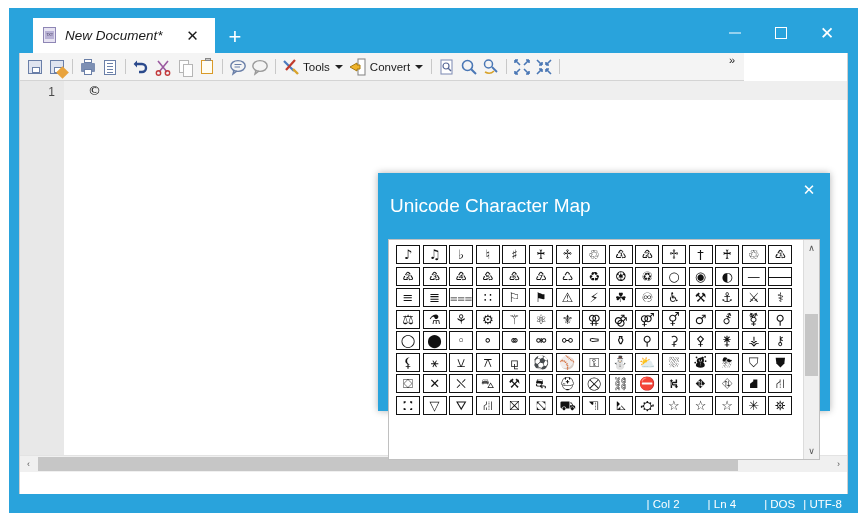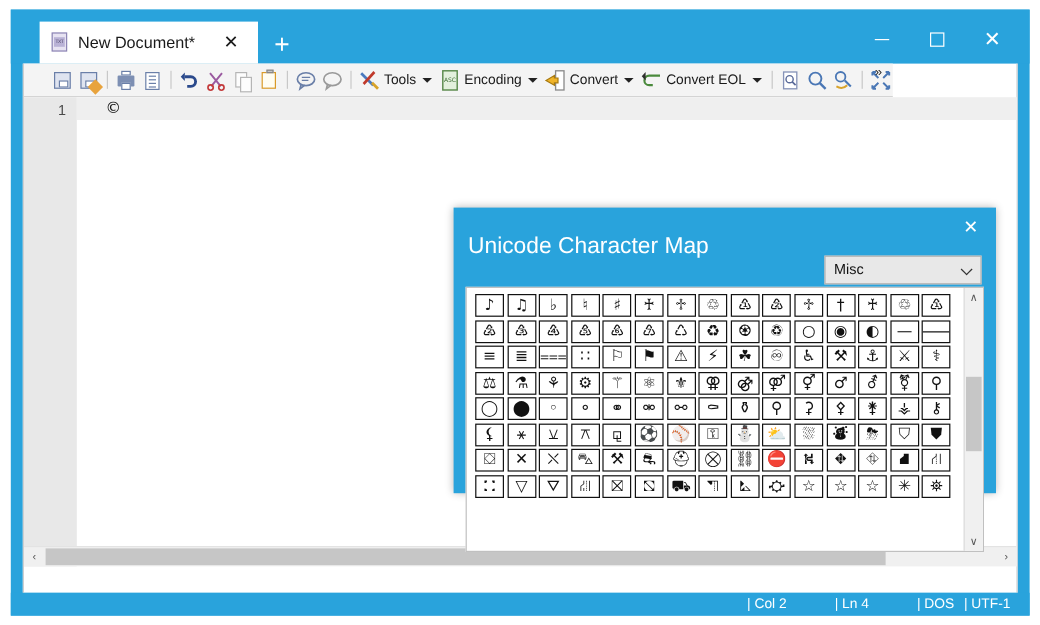--- a/index.html
+++ b/index.html
@@ -60,20 +60,21 @@
     width: 9px; height: 8px;
     background: #b9b2d6;
     font-size: 4px; color: #4a4266;
     line-height: 8px; text-align: center;
     letter-spacing: -0.3px;
   }
   .tab-label {
     font-size: 13.5px;
     color: #1a1a1a;
     white-space: nowrap;
+    font-style: italic;
   }
   .tab-close {
     position: absolute;
     right: 14px; top: 9px;
     width: 17px; height: 17px;
     font-size: 15px;
     line-height: 17px;
     text-align: center;
     color: #1a1a1a;
     cursor: pointer;
@@ -134,21 +135,21 @@
   
   .toolbar {
     position: absolute;
     left: 0; top: 0;
     width: 724px; height: 28px;
     background: #f4f4f4;
     border-bottom: 1px solid #d4d4d4;
     box-sizing: border-box;
     display: flex;
     align-items: center;
-    padding-left: 21px;
+    padding-left: 4px;
     overflow: hidden;
   }
   .tb-item {
     display: flex;
     align-items: center;
     height: 24px;
     flex: 0 0 auto;
     cursor: pointer;
     padding: 0 2px;
   }
@@ -273,21 +274,21 @@
     width: 849px; height: 19px;
     background: #29a3dc;
     color: #ffffff;
     font-size: 11.5px;
     display: flex;
     align-items: center;
     justify-content: flex-end;
     padding-right: 16px;
     box-sizing: border-box;
   }
-  .st-cell { margin-left: 40px; white-space: nowrap; }
+  .st-cell { margin-left: 28px; white-space: nowrap; }
   .st-cell.tight { margin-left: 8px; }
 
   
   .charmap {
     position: absolute;
     left: 378px; top: 173px;
     width: 452px; height: 238px;
     background: #29a3dc;
     box-shadow: 0 0 7px rgba(0,0,0,0.30);
   }
@@ -511,45 +512,25 @@
                 <path d="M13 2 L4 12" stroke="#c0392b" stroke-width="2.2"></path>
                 <path d="M11 11 L16 16" stroke="#d8a32b" stroke-width="2.4"></path>
               </svg>
           </span>
           <span class="tb-txt">Tools</span>
           <span class="tb-caret"></span>
         </div>
         <div class="tb-item">
           <span class="tb-ico">
             <svg width="18" height="18" viewBox="0 0 18 18">
-                <rect x="3" y="1" width="12" height="16" fill="#e3f0dd" stroke="#5a8a4c" stroke-width="1.2"></rect>
-                <text x="9" y="10" font-size="5" fill="#3d6b33" text-anchor="middle" font-family="DejaVu Sans">ASC</text>
-              </svg>
-          </span>
-          <span class="tb-txt">Encoding</span>
-          <span class="tb-caret"></span>
-        </div>
-        <div class="tb-item">
-          <span class="tb-ico">
-            <svg width="18" height="18" viewBox="0 0 18 18">
                 <rect x="9" y="1" width="7" height="16" fill="#fff" stroke="#8a8a8a" stroke-width="1.1"></rect>
                 <path d="M1 9 L8 5 L8 7 L11 7 L11 11 L8 11 L8 13 Z" fill="#f0b429" stroke="#a87a10" stroke-width="1"></path>
               </svg>
           </span>
           <span class="tb-txt">Convert</span>
-          <span class="tb-caret"></span>
-        </div>
-        <div class="tb-item">
-          <span class="tb-ico">
-            <svg width="18" height="18" viewBox="0 0 18 18">
-                <path d="M16 5 H7 a4 4 0 0 0 0 8 H10" fill="none" stroke="#4a8a3c" stroke-width="1.8"></path>
-                <path d="M4 2 L4 9 L0.8 5.5 Z" fill="#2f2f2f"></path>
-              </svg>
-          </span>
-          <span class="tb-txt">Convert EOL</span>
           <span class="tb-caret"></span>
         </div>
         <div class="tb-sep"></div>
         <div class="tb-item">
           <span class="tb-ico">
             <svg width="18" height="18" viewBox="0 0 18 18">
                 <rect x="3" y="2" width="11" height="14" fill="#fff" stroke="#8693b8" stroke-width="1.1"></rect>
                 <circle cx="8" cy="8" r="3" fill="none" stroke="#5a6a99" stroke-width="1.2"></circle>
                 <path d="M10.2 10.2 L13 13" stroke="#5a6a99" stroke-width="1.4"></path>
               </svg>
@@ -609,32 +590,28 @@
           <div class="thumb"></div>
           <div class="arr-r">›</div>
         </div>
       </div>
     </div>
 
     <div class="statusbar">
       <span class="st-cell">| Col 2</span>
       <span class="st-cell">| Ln 4</span>
       <span class="st-cell">| DOS</span>
-      <span class="st-cell tight">| UTF-1</span>
+      <span class="st-cell tight">| UTF-8</span>
     </div>
   </div>
 
   <div class="charmap">
     <div class="cm-title">Unicode Character Map</div>
     <div class="cm-close">✕</div>
 
-    <div class="cm-select">
-      <span class="val">Misc</span>
-      <span class="chev"></span>
-    </div>
 
     <div class="cm-gridwrap">
       <div class="cm-grid" id="cm-grid">
           <div class="cm-cell">♪</div>
           <div class="cm-cell">♫</div>
           <div class="cm-cell">♭</div>
           <div class="cm-cell">♮</div>
           <div class="cm-cell">♯</div>
           <div class="cm-cell">♰</div>
           <div class="cm-cell">♱</div>

